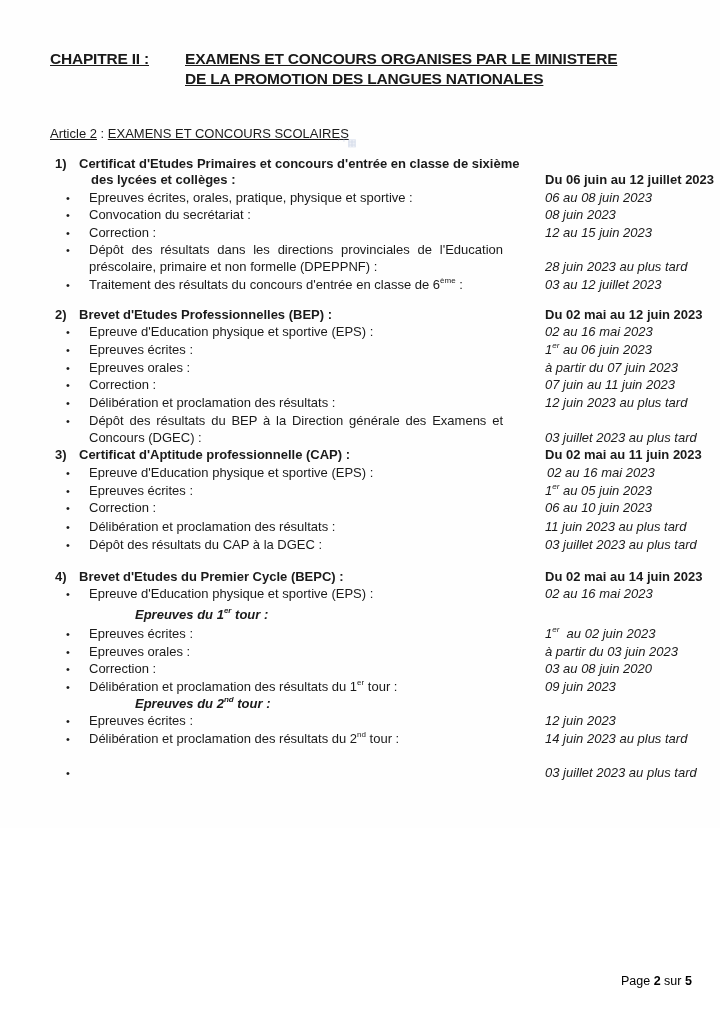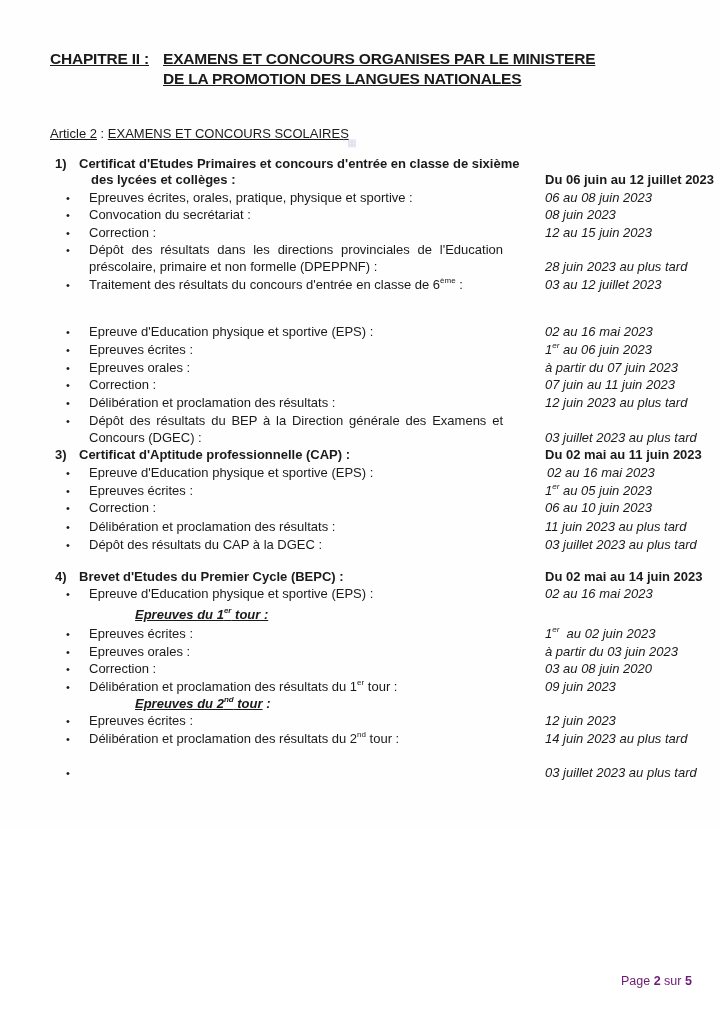--- a/index.html
+++ b/index.html
@@ -2,43 +2,43 @@
 <html><head>
 <meta charset="utf-8">
 <style>
   html, body { margin: 0; padding: 0; background: #ffffff; }
   body { width: 720px; height: 1018px; position: relative; overflow: hidden; font-family: "Liberation Sans", sans-serif; color: #1a1a1a; }
   .page { position: absolute; left: 0; top: 0; width: 720px; height: 828px; background: #fefefe; }
 
   .chapter { position: absolute; left: 50px; top: 49px; font-weight: bold; font-size: 15.5px; letter-spacing: -0.2px; }
   .chapter .label { position: absolute; left: 0; top: 0; text-decoration: underline; white-space: nowrap; }
   .chapter .titles { position: absolute; left: 113px; top: 0; white-space: nowrap; }
-  .chapter .titles div { height: 19.5px; line-height: 19.5px; text-decoration: underline; }
+  .chapter .titles div { height: 19.5px; line-height: 19.5px; text-decoration: underline; margin-left: 22px; }
   .chapter .label { line-height: 19.5px; }
 
   .article { position: absolute; left: 50px; top: 126px; font-weight: normal; font-size: 13px; white-space: nowrap; line-height: 16px; }
   .article .u { text-decoration: underline; }
 
   .stamp { position: absolute; left: 338px; top: 137px; width: 30px; height: 12px; color: #b8c4dc; font-size: 10px; opacity: 0.6; }
 
   .row { position: absolute; left: 0; width: 720px; height: 18px; font-size: 13px; line-height: 18px; white-space: nowrap; }
   .sec-head { position: absolute; left: 55px; font-weight: bold; }
   .sec-head .num { display: inline-block; width: 24px; }
   .sec-head2 { position: absolute; left: 79px; font-weight: bold; margin-left: 12px; }
   .bullet { position: absolute; left: 66px; font-size: 11px; }
   .item { position: absolute; left: 89px; }
   .item.justify { width: 414px; text-align: justify; text-align-last: justify; }
   .range { position: absolute; left: 517px; font-weight: bold; margin-left: 28px; }
   .date { position: absolute; left: 545px; font-style: italic; }
   .date.in1 { left: 547px; }
   .subhead { position: absolute; left: 135px; font-weight: bold; font-style: italic; }
-  .subhead .u { text-decoration: underline; }
+  .subhead .u { }
   sup { font-size: 8px; line-height: 0; position: relative; top: -1px; vertical-align: super; }
 
-  .footer { position: absolute; left: 621px; top: 974px; font-size: 12.5px; white-space: nowrap; color: #701a75; }
+  .footer { position: absolute; left: 621px; top: 974px; font-size: 12.5px; white-space: nowrap; color: #000000; }
   .footer b { font-weight: bold; }
 </style>
 </head>
 <body>
 
 <div class="page">
 
   <div class="chapter">
     <div class="label">CHAPITRE II :</div>
     <div class="titles">
@@ -81,20 +81,24 @@
   <div class="row" style="top:258px">
     <span class="item">préscolaire, primaire et non formelle (DPEPPNF) :</span>
     <span class="date">28 juin 2023 au plus tard</span>
   </div>
   <div class="row" style="top:276px">
     <span class="bullet">•</span>
     <span class="item"><span>Traitement des résultats du concours d'entrée en classe de 6</span><sup>ème</sup><span> :</span></span>
     <span class="date">03 au 12 juillet 2023</span>
   </div>
 
+  <div class="row" style="top:306px">
+    <span class="sec-head"><span class="num">2)</span><span>Brevet d'Etudes Professionnelles (BEP) :</span></span>
+    <span class="range">Du 02 mai au 12 juin 2023</span>
+  </div>
   <div class="row" style="top:323px">
     <span class="bullet">•</span>
     <span class="item">Epreuve d'Education physique et sportive (EPS) :</span>
     <span class="date">02 au 16 mai 2023</span>
   </div>
   <div class="row" style="top:341px">
     <span class="bullet">•</span>
     <span class="item">Epreuves écrites :</span>
     <span class="date"><span>1</span><sup>er</sup><span> au 06 juin 2023</span></span>
   </div>

